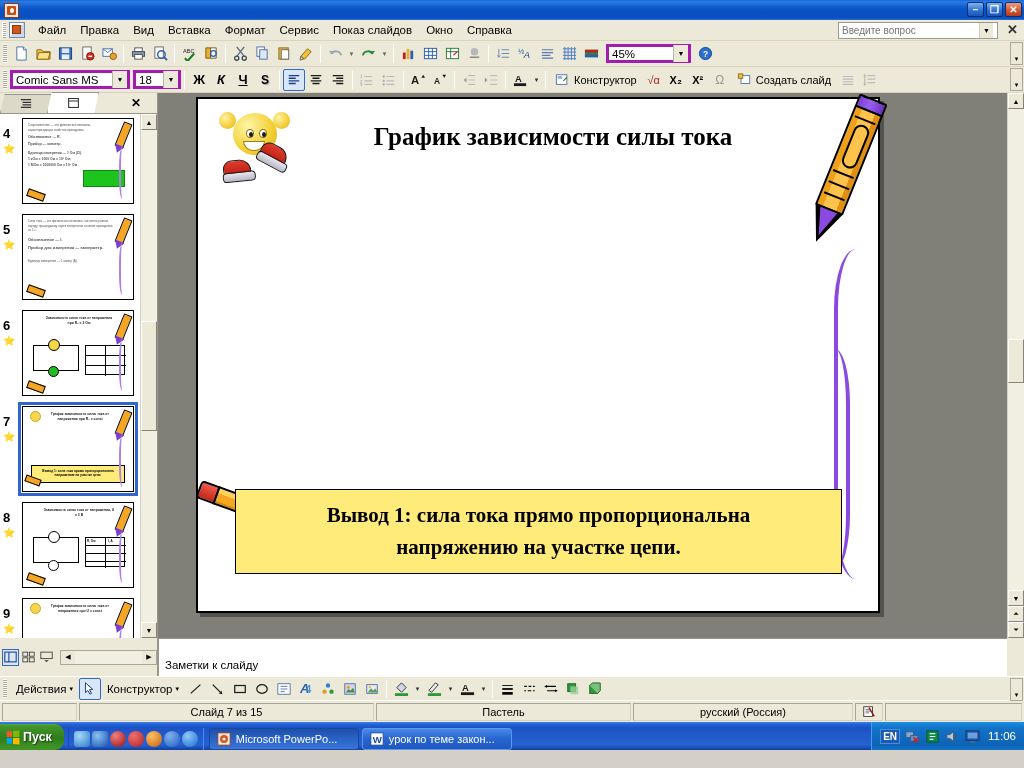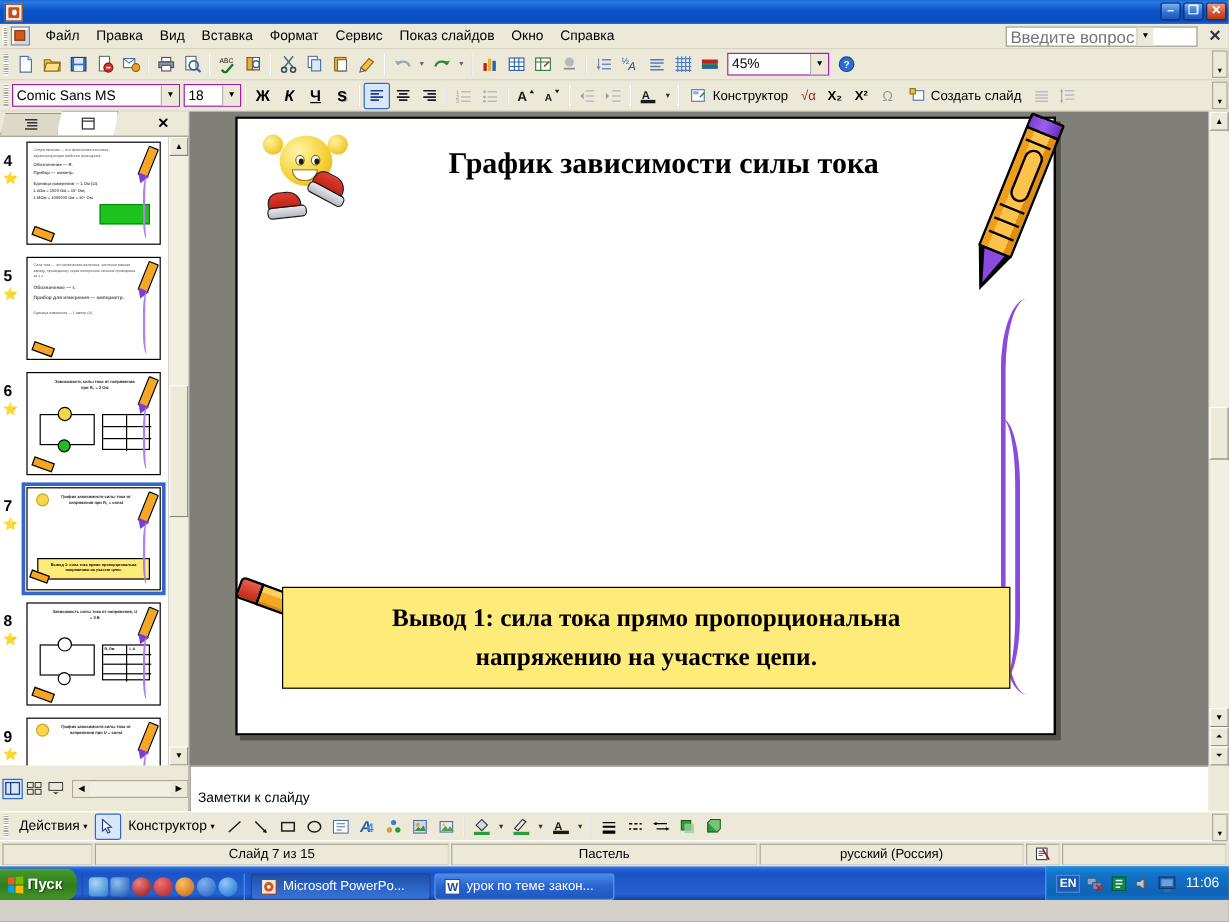--- a/index.html
+++ b/index.html
@@ -72,22 +72,22 @@
     padding: 3px 7px; color: #000; font-size: 11.5px; white-space: nowrap;
     cursor: default;
   }
   #askbox {
     position: absolute; right: 26px; top: 2px;
     width: 160px; height: 17px;
     background: #fff; border: 1px solid #9a9a8a;
     display: flex; align-items: center;
   }
   #askbox input {
-    border: 0; outline: 0; width: 108px; height: 15px;
-    font-family: "Liberation Sans", sans-serif; font-size: 14px;
+    border: 0; outline: 0; width: 140px; height: 15px;
+    font-family: "Liberation Sans", sans-serif; font-size: 10px;
     color: #333; padding-left: 3px; background: transparent;
   }
   #askbox .arr {
     width: 14px; height: 15px; display: flex; align-items: center; justify-content: center;
     font-size: 7px; color: #000; background: #ece9d8; border-left: 1px solid #ccc;
   }
   #menubar .menu-close {
     position: absolute; right: 6px; top: 3px;
     font-size: 13px; font-weight: bold; color: #333; line-height: 1;
   }
@@ -107,21 +107,21 @@
     font-size: 12px; color: #31456b;
     border: 1px solid transparent; border-radius: 2px;
     position: relative;
   }
   .tb.on { border-color:#316ac5; background:#d8e6f8; }
   .tsep { width: 1px; height: 18px; background: #aca899; margin: 0 3px;
     border-right: 1px solid #fff; }
   .tb-wide { width: auto; padding: 0 5px; font-size: 11px; gap: 4px; color: #000; }
 
   .combo {
-    height: 19px; background: #fff; border: 1px solid #a21caf;
+    height: 19px; background: #fff; border: 3px solid #a21caf;
     display: flex; align-items: center; font-size: 11.5px; color: #000;
     padding-left: 3px;
   }
   .combo .txt { flex: 1; white-space: nowrap; overflow: hidden; }
   .combo .drop {
     width: 15px; height: 17px; background: #ece9d8; border-left: 1px solid #b5b5a5;
     display: flex; align-items: center; justify-content: center; font-size: 7px;
   }
   .tbar-overflow {
     position: absolute; right: 1px; top: 1px;
@@ -604,21 +604,21 @@
     <svg width="15" height="15" viewBox="0 0 16 16">
         <circle cx="8" cy="8" r="6.5" fill="#2a6fd0" stroke="#14458a"></circle>
         <text x="5.3" y="11.5" font-size="9" font-weight="bold" fill="#fff">?</text>
       </svg>
   </span>
   <span class="tbar-overflow">▾</span>
 </div>
 
 <div class="toolbar">
   <span class="tgrip"></span>
-  <span class="combo" style="width:140px">
+  <span class="combo" style="width:120px">
     <span class="txt">Comic Sans MS</span>
     <span class="drop">▼</span>
   </span>
   <span class="combo" style="width:48px;margin-left:3px">
     <span class="txt">18</span>
     <span class="drop">▼</span>
   </span>
   <span class="tsep"></span>
   <span class="tb" style="font-weight:bold;font-size:13px;color:#000">Ж</span>
   <span class="tb" style="font-style:italic;font-weight:bold;font-size:13px;color:#000">К</span>

